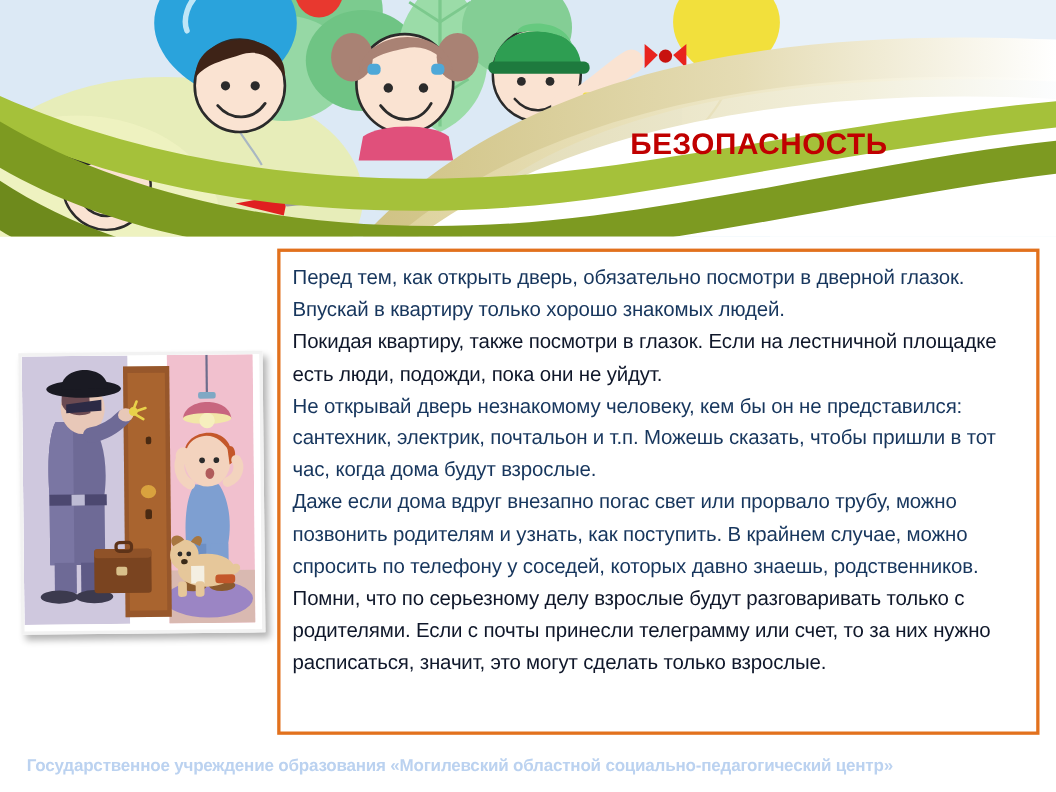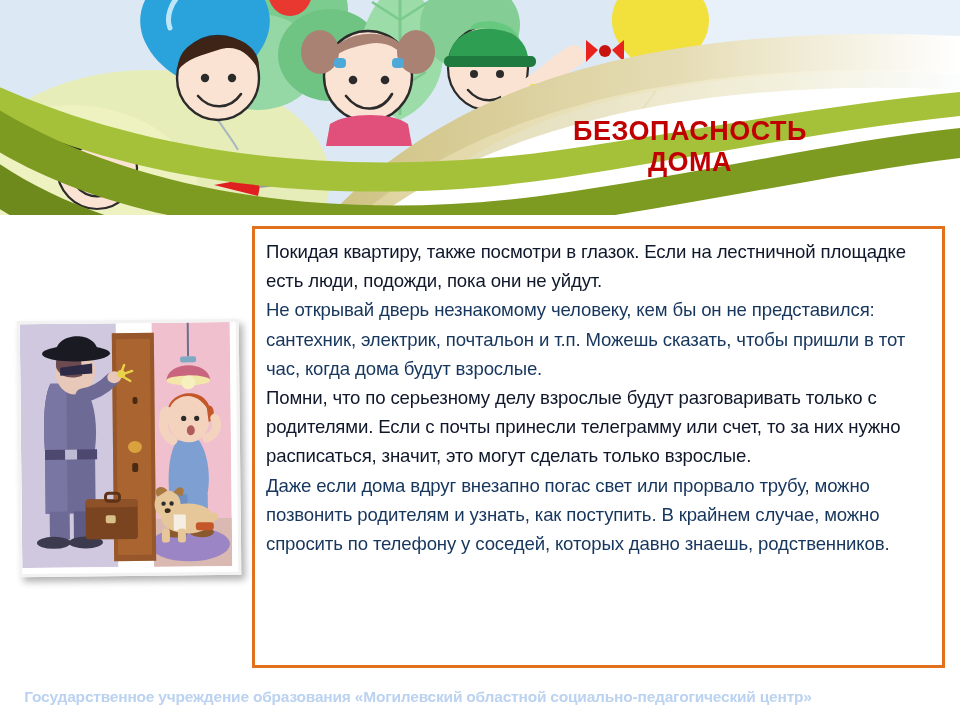--- a/index.html
+++ b/index.html
@@ -223,21 +223,20 @@
 
         <path d="M-20 78 C 130 150, 330 182, 560 150 C 700 130, 830 104, 960 92 L960 116 C 830 130, 700 156, 560 178 C 330 212, 120 180, -20 108 Z" fill="#A5C13A"></path>
         <path d="M-20 98 C 120 190, 320 224, 540 196 C 690 176, 830 142, 960 128 L960 158 C 830 174, 690 206, 540 226 C 320 254, 110 226, -20 140 Z" fill="#7D9A21"></path>
         <path d="M-20 150 C 100 242, 300 272, 520 246 L520 276 C 290 302, 90 276, -20 196 Z" fill="#6E8A1C"></path>
       </g>
     </svg>
   </div>
 
   <div class="title-block">
     <span class="title-line">БЕЗОПАСНОСТЬ</span>
-    <span class="title-line">ДОМА</span>
   </div>
 
   <div class="photo-frame">
     <svg width="210" height="244" viewBox="0 0 210 244" xmlns="http://www.w3.org/2000/svg">
 
       <rect x="0" y="0" width="96" height="244" fill="#CFC8DE"></rect>
       <rect x="132" y="0" width="78" height="244" fill="#F2C6D2"></rect>
       <rect x="132" y="0" width="78" height="244" fill="#EFB9C9" opacity="0.45"></rect>
 
       <rect x="132" y="196" width="78" height="48" fill="#D9B9B1"></rect>
@@ -325,23 +324,24 @@
         <rect x="152" y="192" width="12" height="16" fill="#F4EFE2"></rect>
         <path d="M188 192 C 198 186, 200 198, 190 200" fill="#E6C79A"></path>
         <rect x="140" y="206" width="8" height="14" rx="3" fill="#E6C79A"></rect>
         <rect x="156" y="206" width="8" height="14" rx="3" fill="#E6C79A"></rect>
         <rect x="174" y="200" width="18" height="8" rx="3" fill="#C4572A"></rect>
       </g>
     </svg>
   </div>
 
   <div class="textbox">
+    <p class="para blue">Перед тем, как открыть дверь, обязательно посмотри в дверной глазок. Впускай в квартиру только хорошо знакомых людей.</p>
     <p class="para green">Покидая квартиру, также посмотри в глазок. Если на лестничной площадке есть люди, подожди, пока они не уйдут.</p>
     <p class="para blue">Не открывай дверь незнакомому человеку, кем бы он не представился: сантехник, электрик, почтальон и т.п. Можешь сказать, чтобы пришли в тот час, когда дома будут взрослые.</p>
+    <p class="para blue">Даже если дома вдруг внезапно погас свет или прорвало трубу, можно позвонить родителям и узнать, как поступить. В крайнем случае, можно спросить по телефону у соседей, которых давно знаешь, родственников.</p>
     <p class="para green">Помни, что по серьезному делу взрослые будут разговаривать только с родителями. Если с почты принесли телеграмму или счет, то за них нужно расписаться, значит, это могут сделать только взрослые.</p>
-    <p class="para blue">Даже если дома вдруг внезапно погас свет или прорвало трубу, можно позвонить родителям и узнать, как поступить. В крайнем случае, можно спросить по телефону у соседей, которых давно знаешь, родственников.</p>
   </div>
 
   <div class="footer">
     <span class="footer-text">Государственное учреждение образования  «Могилевский областной социально-педагогический центр»</span>
   </div>
 
 </div>
 
 </body></html>

